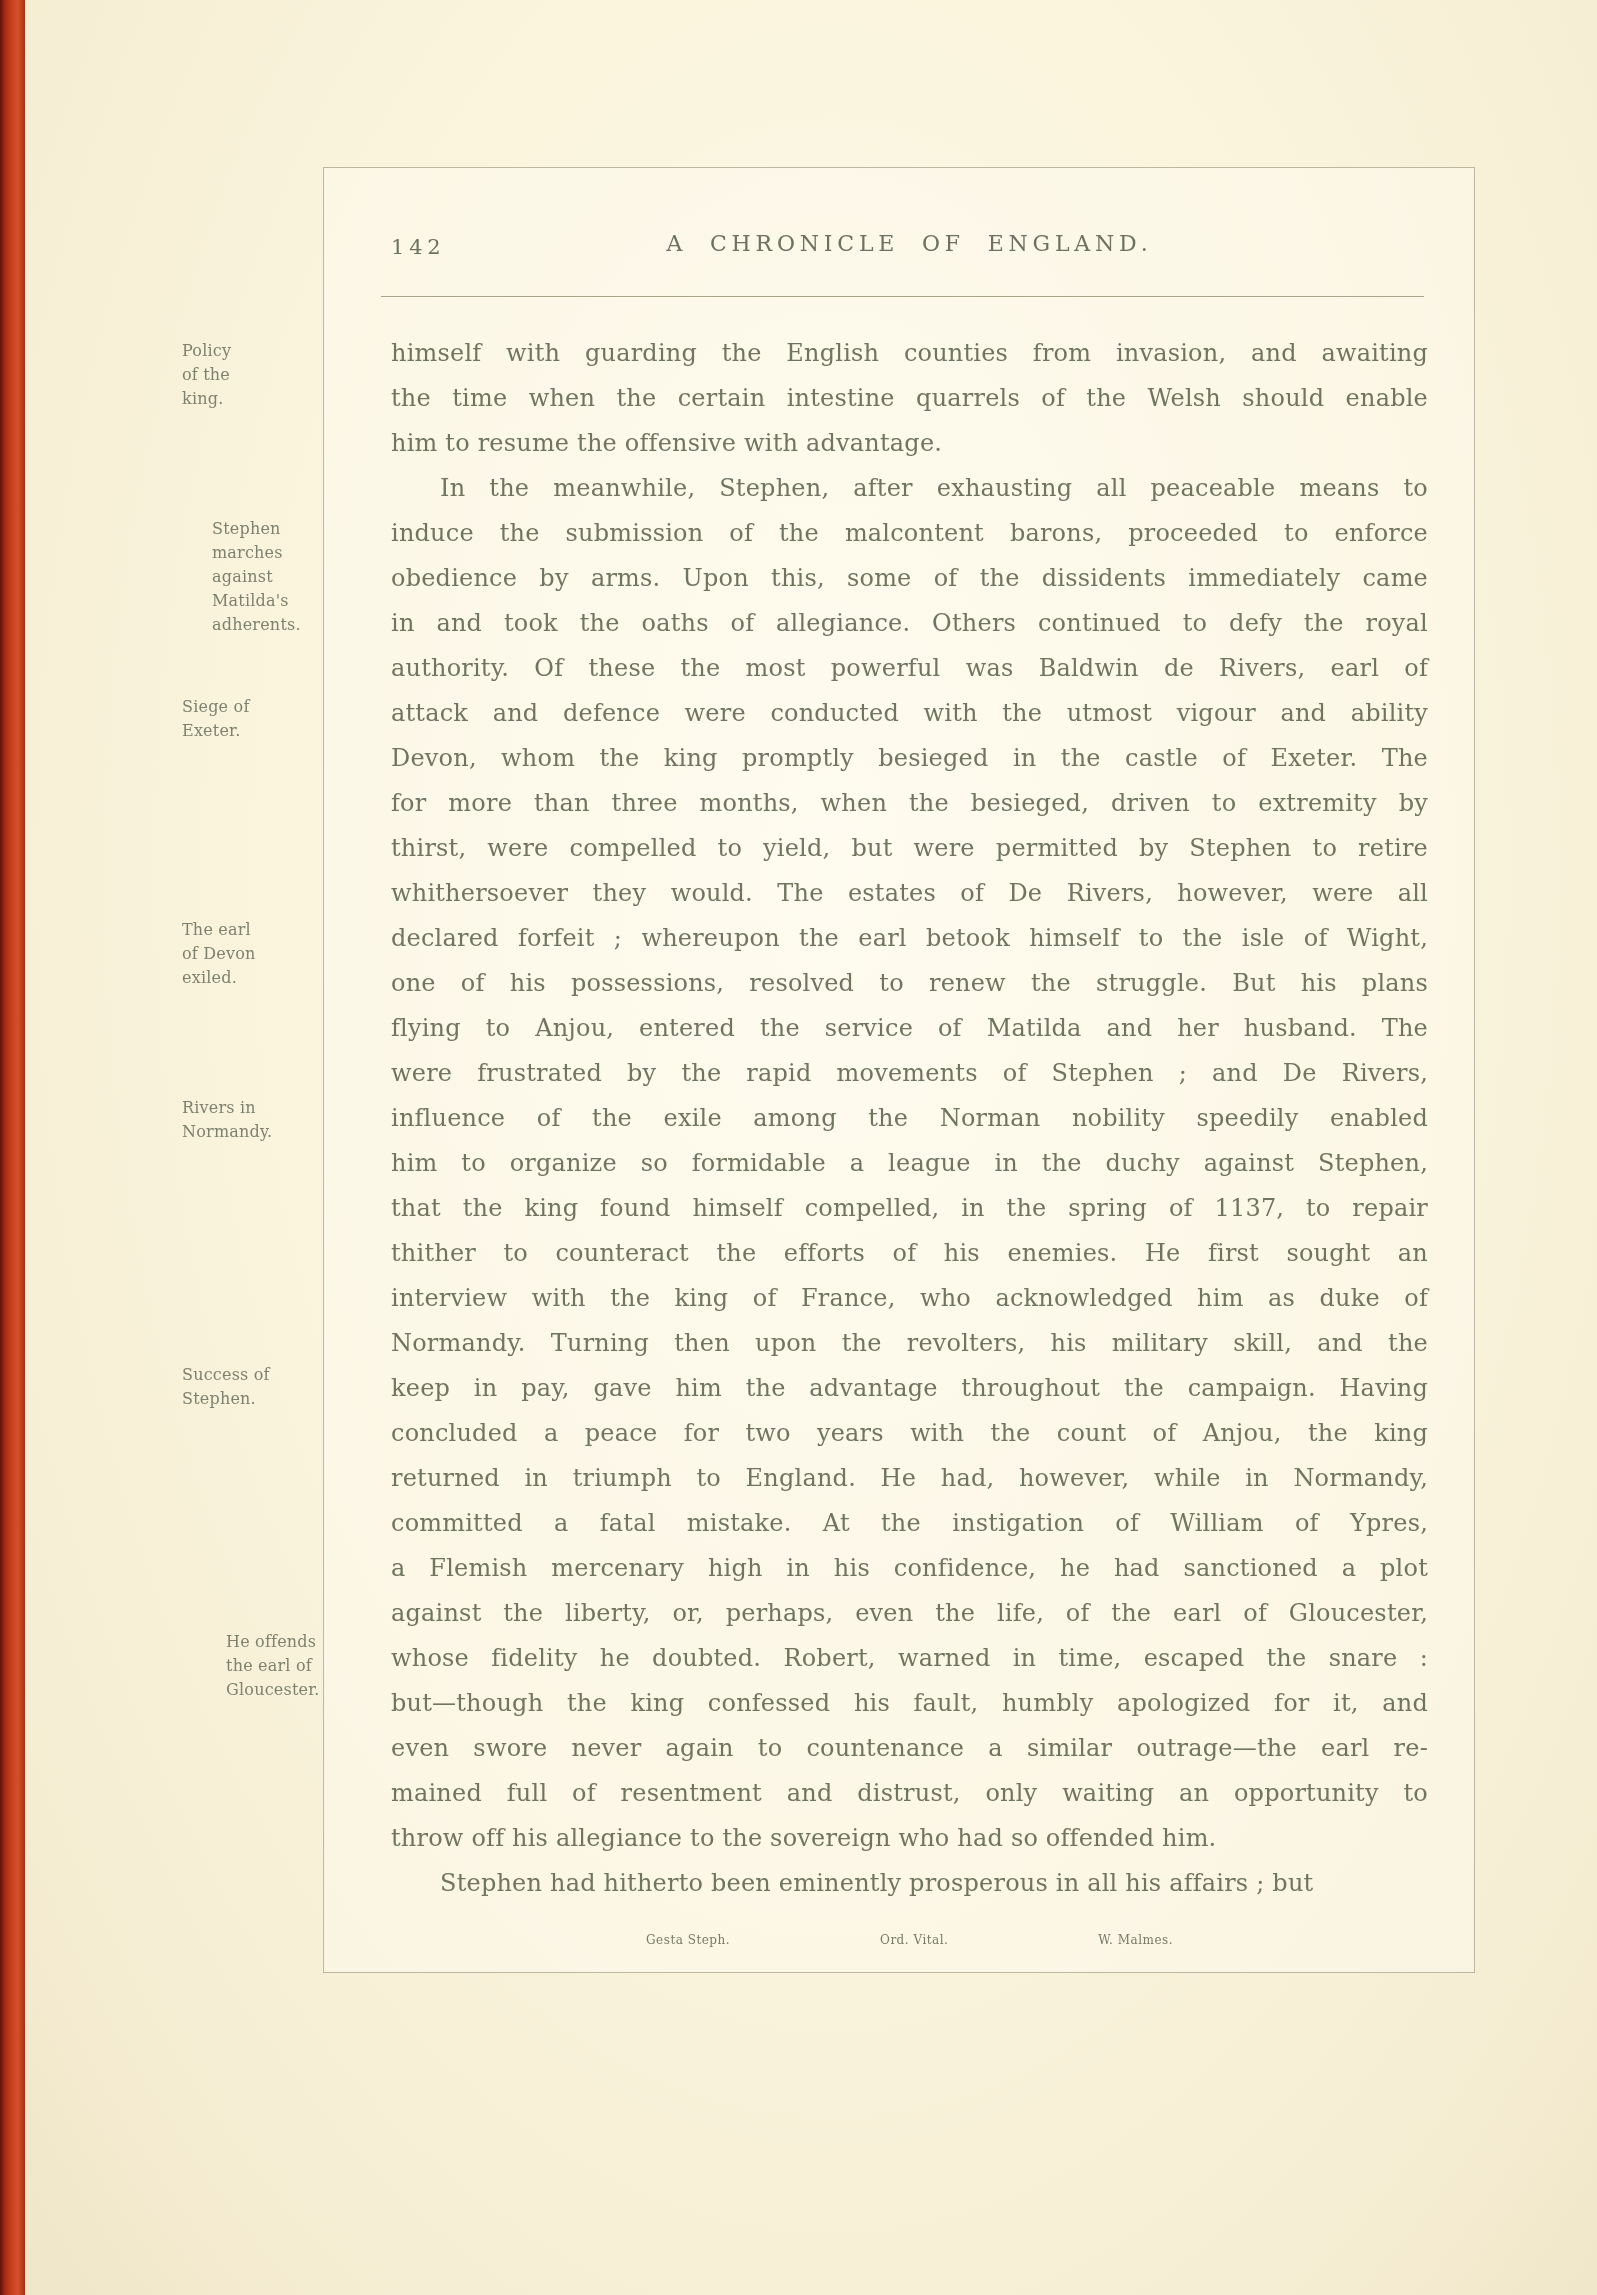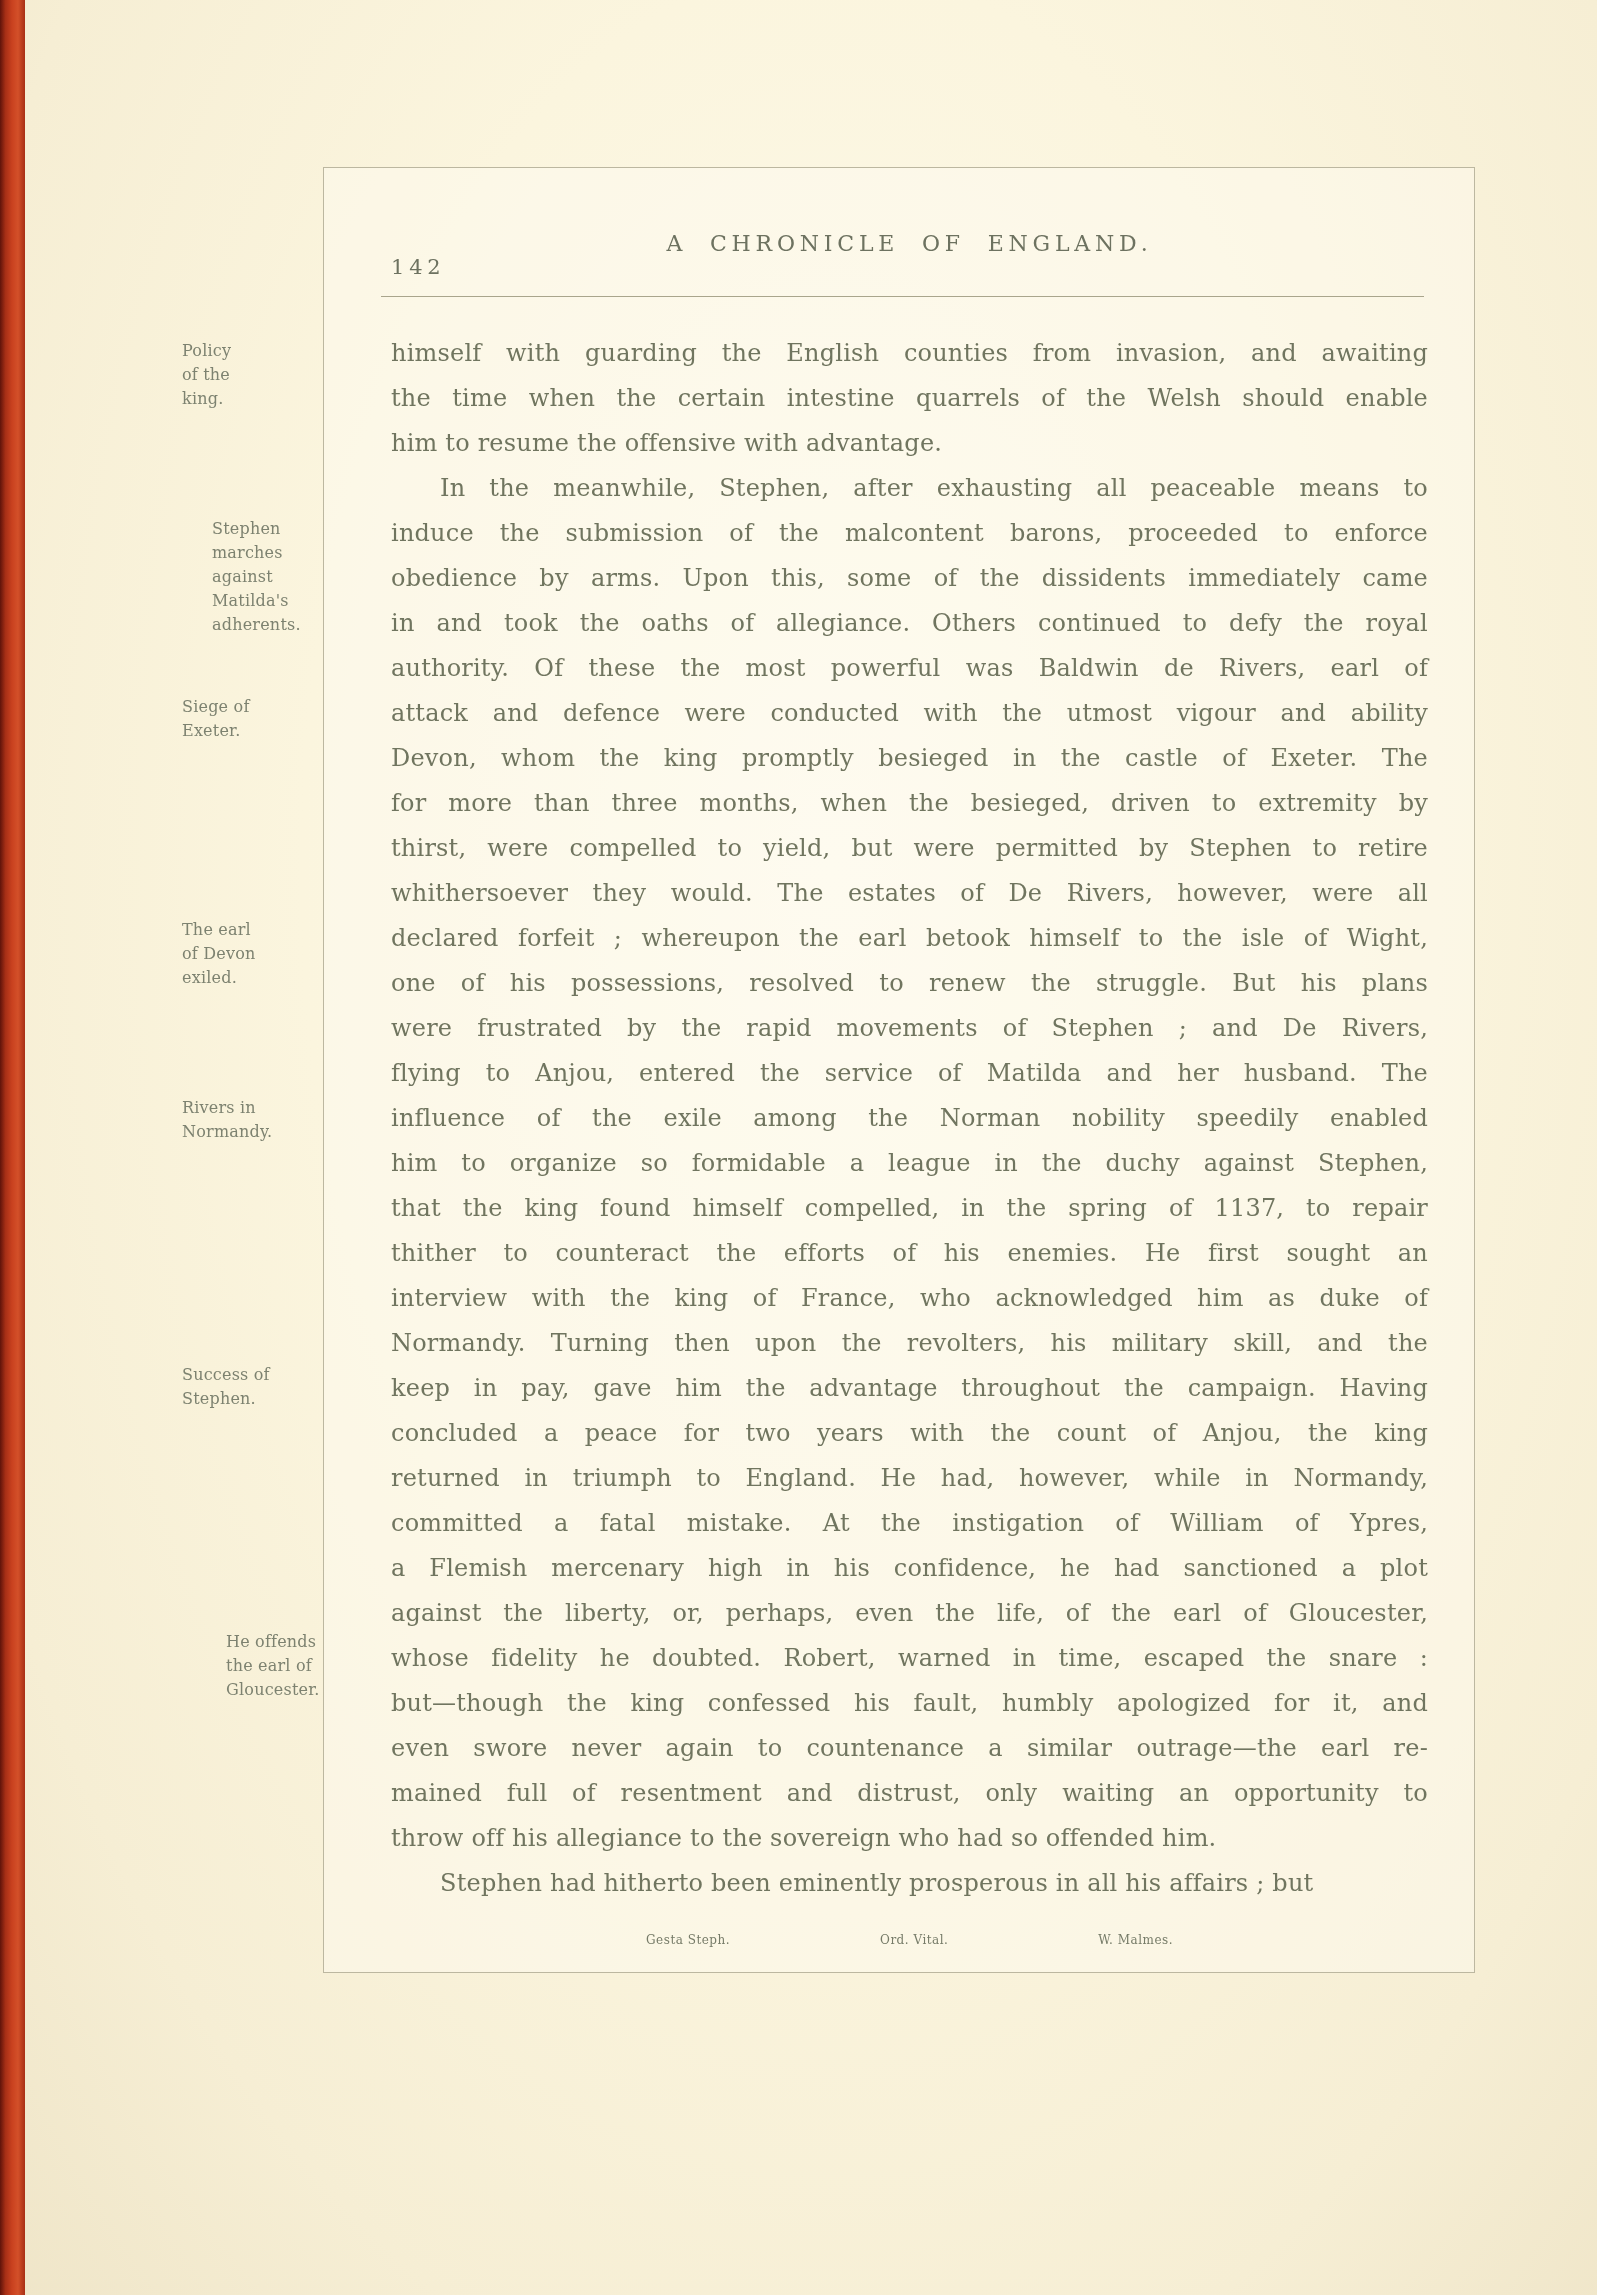--- a/index.html
+++ b/index.html
@@ -30,21 +30,21 @@
     background: rgba(255, 253, 245, 0.40);
   }
   .header-row {
     position: absolute;
     left: 391px; top: 231px;
     width: 1037px; height: 33px;
     color: #6d7260;
   }
   .page-number {
     position: absolute; left: 0; top: 4px;
-    font-size: 21px; letter-spacing: 4.8px; margin-top: 20px;
+    font-size: 21px; letter-spacing: 4.8px;
   }
   .header-title {
     position: absolute; left: 0; right: 0; top: 0;
     text-align: center;
     font-size: 22px; letter-spacing: 4.8px; word-spacing: 11px;
   }
   .header-rule {
     position: absolute;
     left: 381px; top: 296px;
     width: 1043px; height: 0;
@@ -107,22 +107,22 @@
       <div class="line">obedience by arms. Upon this, some of the dissidents immediately came</div>
       <div class="line">in and took the oaths of allegiance. Others continued to defy the royal</div>
       <div class="line">authority. Of these the most powerful was Baldwin de Rivers, earl of</div>
       <div class="line">attack and defence were conducted with the utmost vigour and ability</div>
       <div class="line">Devon, whom the king promptly besieged in the castle of Exeter. The</div>
       <div class="line">for more than three months, when the besieged, driven to extremity by</div>
       <div class="line">thirst, were compelled to yield, but were permitted by Stephen to retire</div>
       <div class="line">whithersoever they would. The estates of De Rivers, however, were all</div>
       <div class="line">declared forfeit ; whereupon the earl betook himself to the isle of Wight,</div>
       <div class="line">one of his possessions, resolved to renew the struggle. But his plans</div>
+      <div class="line">flying to Anjou, entered the service of Matilda and her husband. The</div>
       <div class="line">were frustrated by the rapid movements of Stephen ; and De Rivers,</div>
-      <div class="line">flying to Anjou, entered the service of Matilda and her husband. The</div>
       <div class="line">influence of the exile among the Norman nobility speedily enabled</div>
       <div class="line">him to organize so formidable a league in the duchy against Stephen,</div>
       <div class="line">that the king found himself compelled, in the spring of 1137, to repair</div>
       <div class="line">thither to counteract the efforts of his enemies. He first sought an</div>
       <div class="line">interview with the king of France, who acknowledged him as duke of</div>
       <div class="line">Normandy. Turning then upon the revolters, his military skill, and the</div>
       <div class="line">keep in pay, gave him the advantage throughout the campaign. Having</div>
       <div class="line">concluded a peace for two years with the count of Anjou, the king</div>
       <div class="line">returned in triumph to England. He had, however, while in Normandy,</div>
       <div class="line">committed a fatal mistake. At the instigation of William of Ypres,</div>

